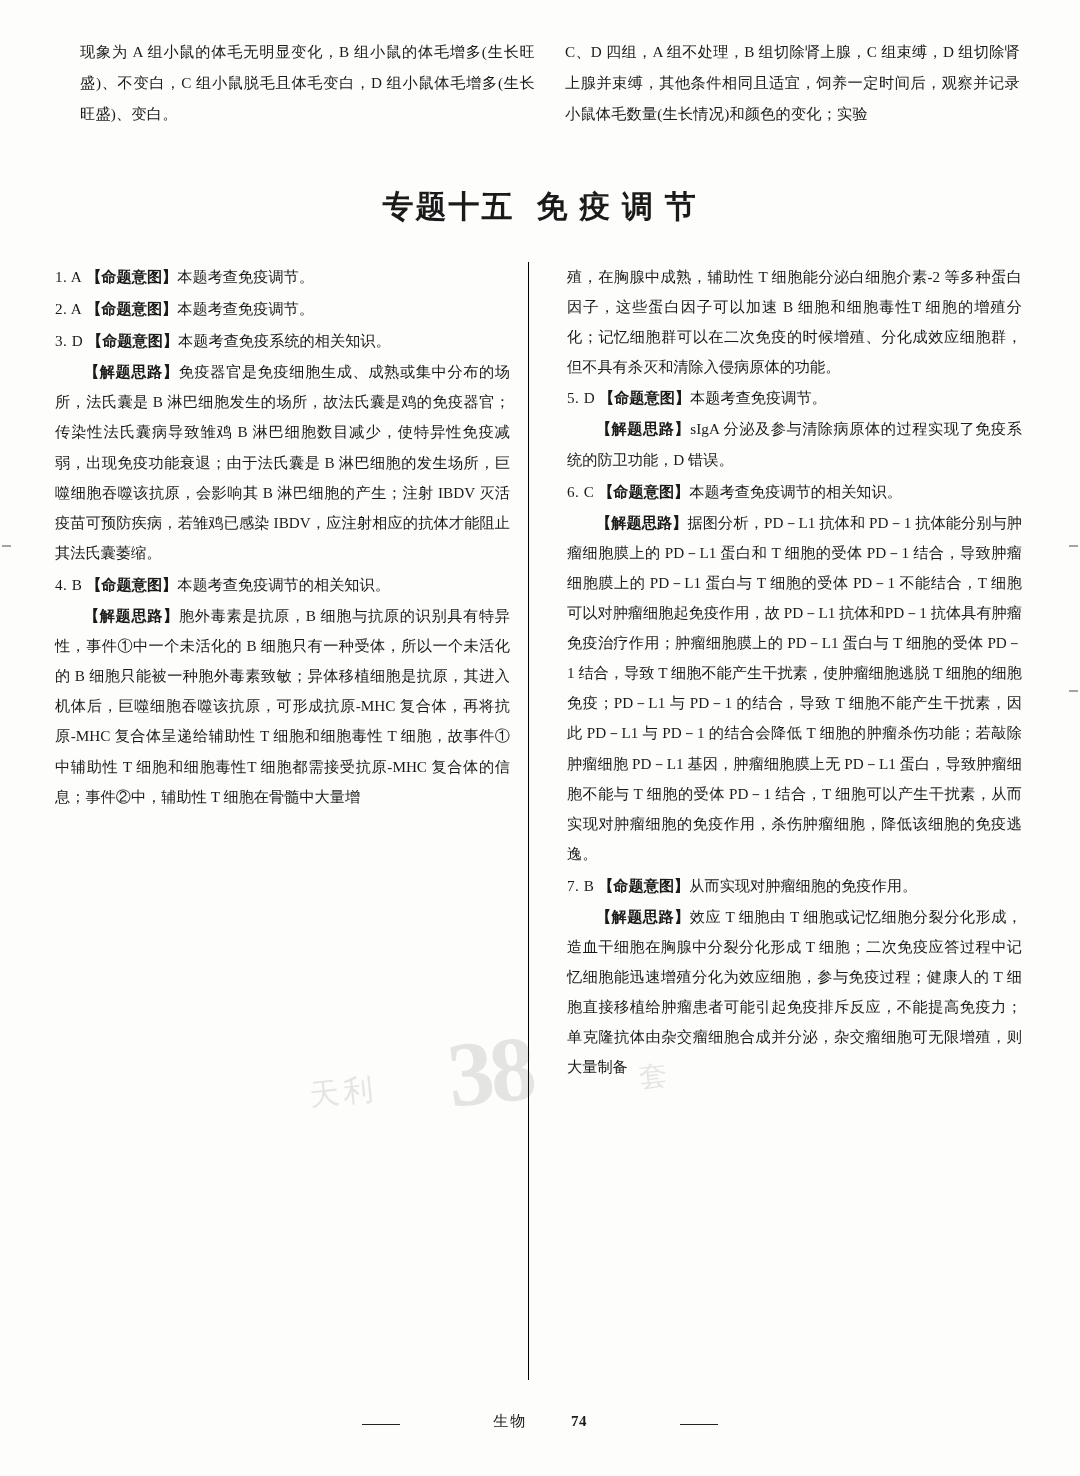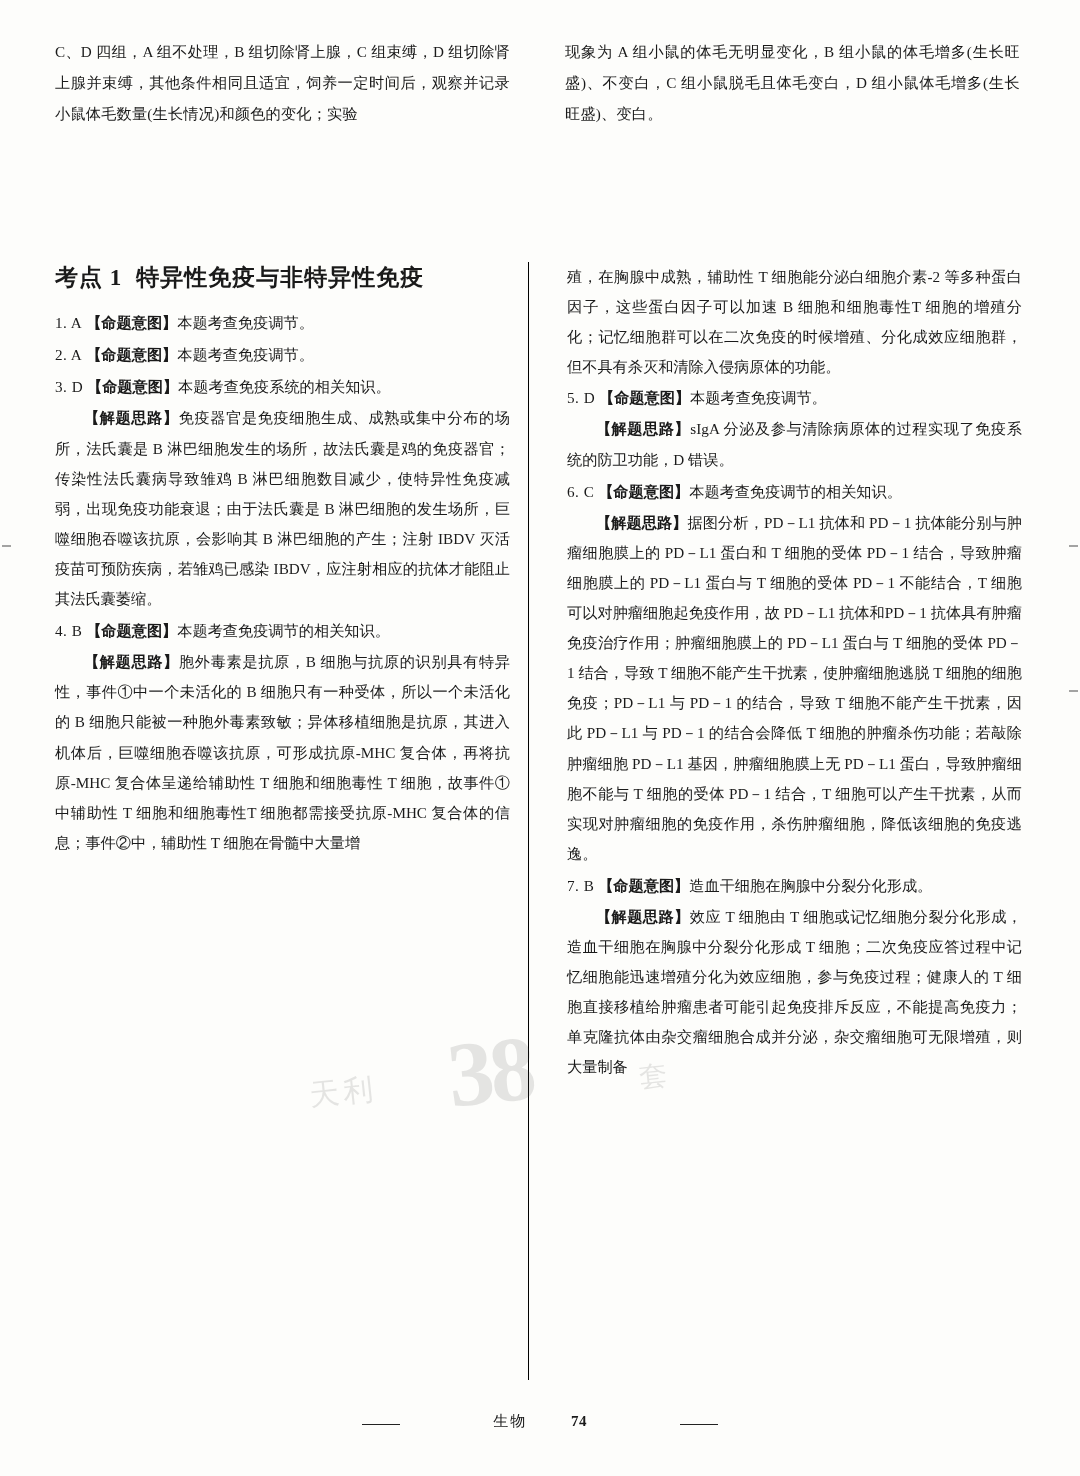--- a/index.html
+++ b/index.html
@@ -169,32 +169,32 @@
     background: #5a5a5a;
     opacity: 0.55;
   }
 </style>
 </head>
 <body>
 
 <div class="page">
 
   <div class="top-band">
+    <div class="top-col right">现象为 A 组小鼠的体毛无明显变化，B 组小鼠的体毛增多(生长旺盛)、不变白，C 组小鼠脱毛且体毛变白，D 组小鼠体毛增多(生长旺盛)、变白。</div>
     <div class="top-col left">C、D 四组，A 组不处理，B 组切除肾上腺，C 组束缚，D 组切除肾上腺并束缚，其他条件相同且适宜，饲养一定时间后，观察并记录小鼠体毛数量(生长情况)和颜色的变化；实验</div>
-    <div class="top-col right">现象为 A 组小鼠的体毛无明显变化，B 组小鼠的体毛增多(生长旺盛)、不变白，C 组小鼠脱毛且体毛变白，D 组小鼠体毛增多(生长旺盛)、变白。</div>
-  </div>
-
+  </div>
+
+  <div class="chapter-title">
+    <span>专题十五</span><span class="sp"></span><span>免 疫 调 节</span>
+  </div>
 
   <div class="cols">
 
     <div class="col left">
 
-      <div class="kaodian">
-        <span>考点 1</span><span class="gap"></span><span>特异性免疫与非特异性免疫</span>
-      </div>
 
       <div class="item">
         <div class="item-head">
           <span class="num">1. A</span>
           <span class="tag">【命题意图】</span><span>本题考查免疫调节。</span>
         </div>
       </div>
 
       <div class="item">
         <div class="item-head">
@@ -247,21 +247,21 @@
           <span class="tag">【命题意图】</span><span>本题考查免疫调节的相关知识。</span>
         </div>
         <div class="para indent">
           <span class="tag">【解题思路】</span><span>据图分析，PD－L1 抗体和 PD－1 抗体能分别与肿瘤细胞膜上的 PD－L1 蛋白和 T 细胞的受体 PD－1 结合，导致肿瘤细胞膜上的 PD－L1 蛋白与 T 细胞的受体 PD－1 不能结合，T 细胞可以对肿瘤细胞起免疫作用，故 PD－L1 抗体和PD－1 抗体具有肿瘤免疫治疗作用；肿瘤细胞膜上的 PD－L1 蛋白与 T 细胞的受体 PD－1 结合，导致 T 细胞不能产生干扰素，使肿瘤细胞逃脱 T 细胞的细胞免疫；PD－L1 与 PD－1 的结合，导致 T 细胞不能产生干扰素，因此 PD－L1 与 PD－1 的结合会降低 T 细胞的肿瘤杀伤功能；若敲除肿瘤细胞 PD－L1 基因，肿瘤细胞膜上无 PD－L1 蛋白，导致肿瘤细胞不能与 T 细胞的受体 PD－1 结合，T 细胞可以产生干扰素，从而实现对肿瘤细胞的免疫作用，杀伤肿瘤细胞，降低该细胞的免疫逃逸。</span>
         </div>
       </div>
 
       <div class="item">
         <div class="item-head">
           <span class="num">7. B</span>
-          <span class="tag">【命题意图】</span><span>造血干细胞在胸腺中分裂分化形成。</span>
+          <span class="tag">【命题意图】</span><span>从而实现对肿瘤细胞的免疫作用。</span>
         </div>
         <div class="para indent">
           <span class="tag">【解题思路】</span><span>效应 T 细胞由 T 细胞或记忆细胞分裂分化形成，造血干细胞在胸腺中分裂分化形成 T 细胞；二次免疫应答过程中记忆细胞能迅速增殖分化为效应细胞，参与免疫过程；健康人的 T 细胞直接移植给肿瘤患者可能引起免疫排斥反应，不能提高免疫力；单克隆抗体由杂交瘤细胞合成并分泌，杂交瘤细胞可无限增殖，则大量制备</span>
         </div>
       </div>
 
     </div>
   </div>
 
   <div class="watermark">

